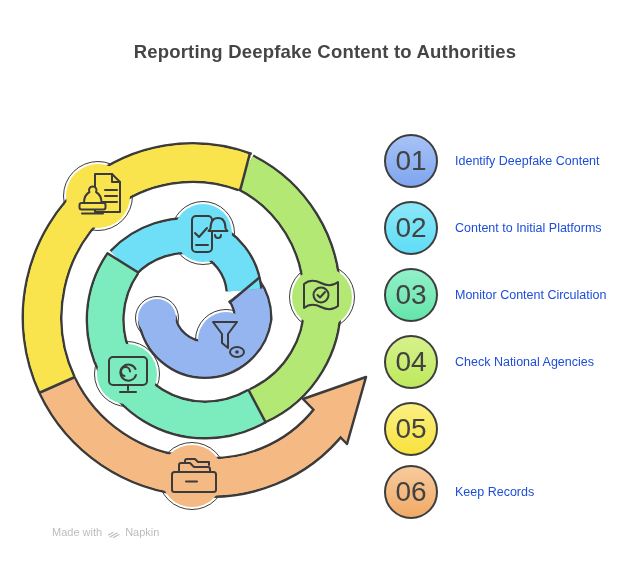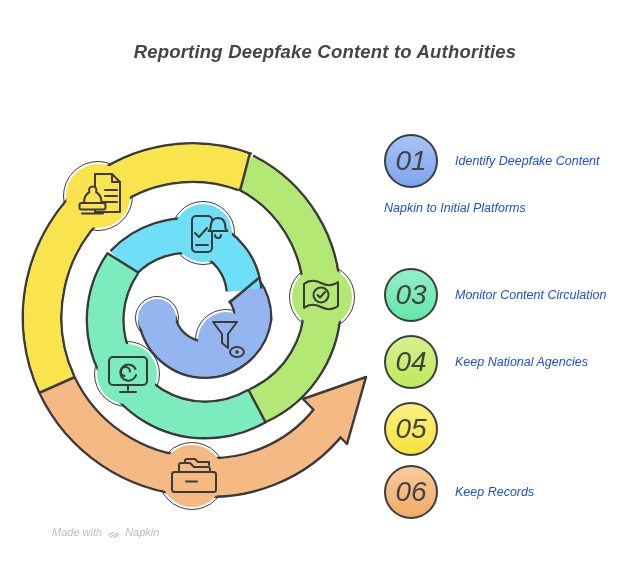--- a/index.html
+++ b/index.html
@@ -1,17 +1,17 @@
 <!DOCTYPE html>
 <html><head>
 <meta charset="utf-8">
 <style>
   html,body{margin:0;padding:0;background:#ffffff;}
   .page{position:relative;width:624px;height:561px;background:#fff;overflow:hidden;
-        font-family:"Liberation Sans",sans-serif;font-style:italic;}
+        font-family:"Liberation Sans",sans-serif;}
   .title{position:absolute;top:41px;left:0;width:650px;text-align:center;
          font-size:18.5px;font-weight:bold;color:#454545;letter-spacing:.2px;}
   .spiral-svg{position:absolute;left:0;top:0;}
   .step{position:absolute;left:384px;display:flex;align-items:center;gap:17px;}
   .badge{width:54px;height:54px;border-radius:50%;border:2.5px solid #3d3d3d;
          display:flex;align-items:center;justify-content:center;
          font-size:28px;font-weight:300;color:#424242;box-sizing:border-box;}
   .c1{background:linear-gradient(180deg,#A7C3F6,#7FA5EF);}
   .c2{background:linear-gradient(180deg,#8BE8F8,#5FDDF6);}
   .c3{background:linear-gradient(180deg,#92F0C9,#65E5A9);}
@@ -133,33 +133,36 @@
   </svg>
 
   <div>
     <div class="step" style="top:134px">
       <div class="badge c1">
           <span>01</span>
         </div>
       <div class="lbl">Identify Deepfake Content</div>
     </div>
     <div class="step" style="top:201px">
-      <div class="lbl">Napkin to Initial Platforms</div>
+      <div class="badge c2">
+          <span>02</span>
+        </div>
+      <div class="lbl">Content to Initial Platforms</div>
     </div>
     <div class="step" style="top:268px">
       <div class="badge c3">
           <span>03</span>
         </div>
       <div class="lbl">Monitor Content Circulation</div>
     </div>
     <div class="step" style="top:335px">
       <div class="badge c4">
           <span>04</span>
         </div>
-      <div class="lbl">Keep National Agencies</div>
+      <div class="lbl">Check National Agencies</div>
     </div>
     <div class="step" style="top:402px">
       <div class="badge c5">
           <span>05</span>
         </div>
     </div>
     <div class="step" style="top:465px">
       <div class="badge c6">
           <span>06</span>
         </div>

